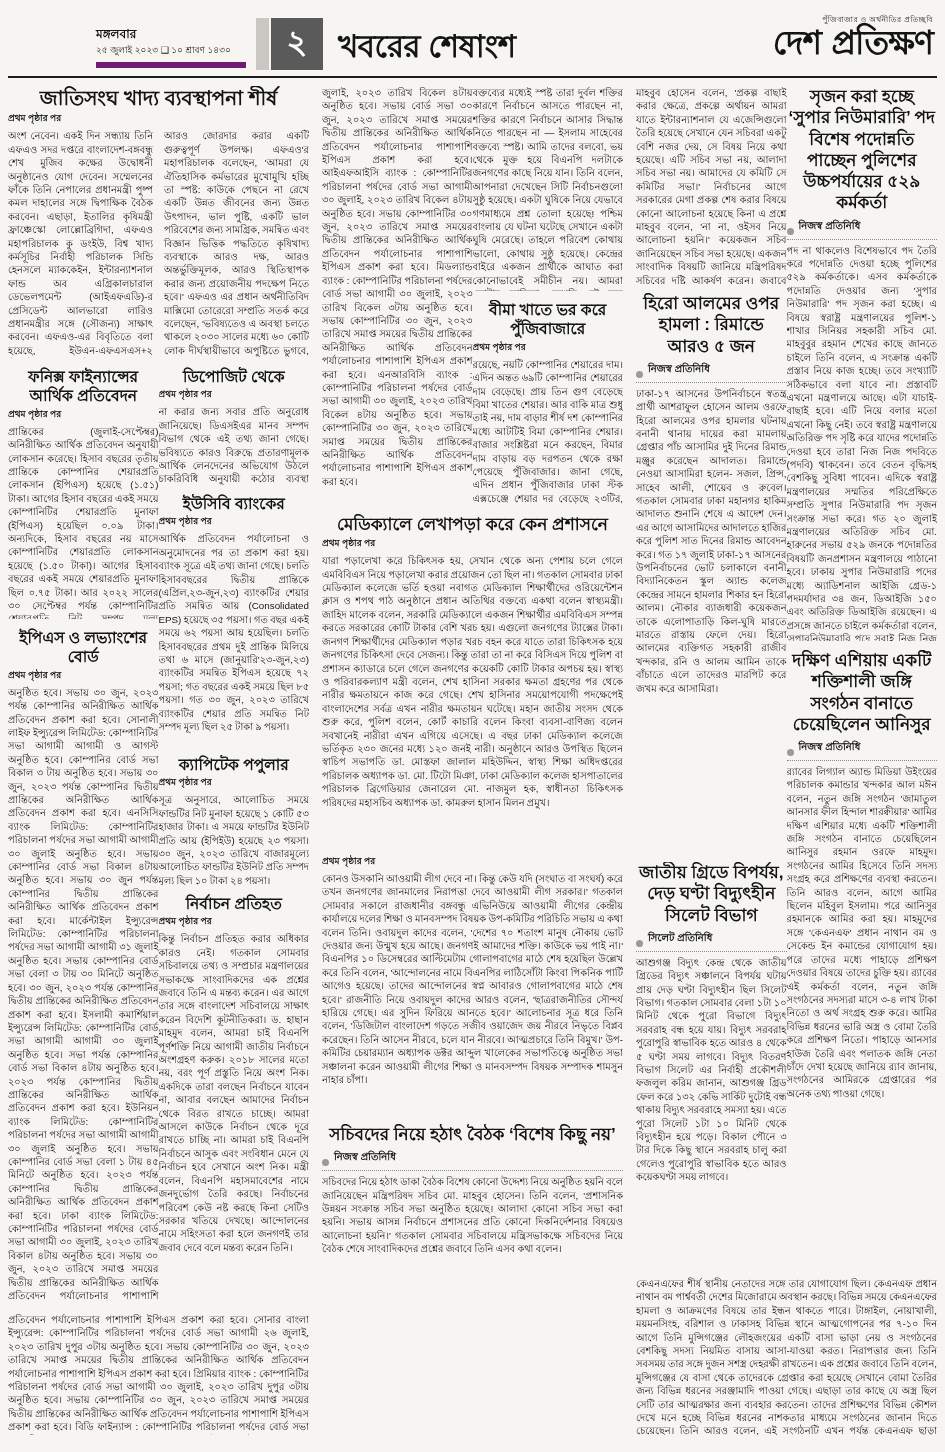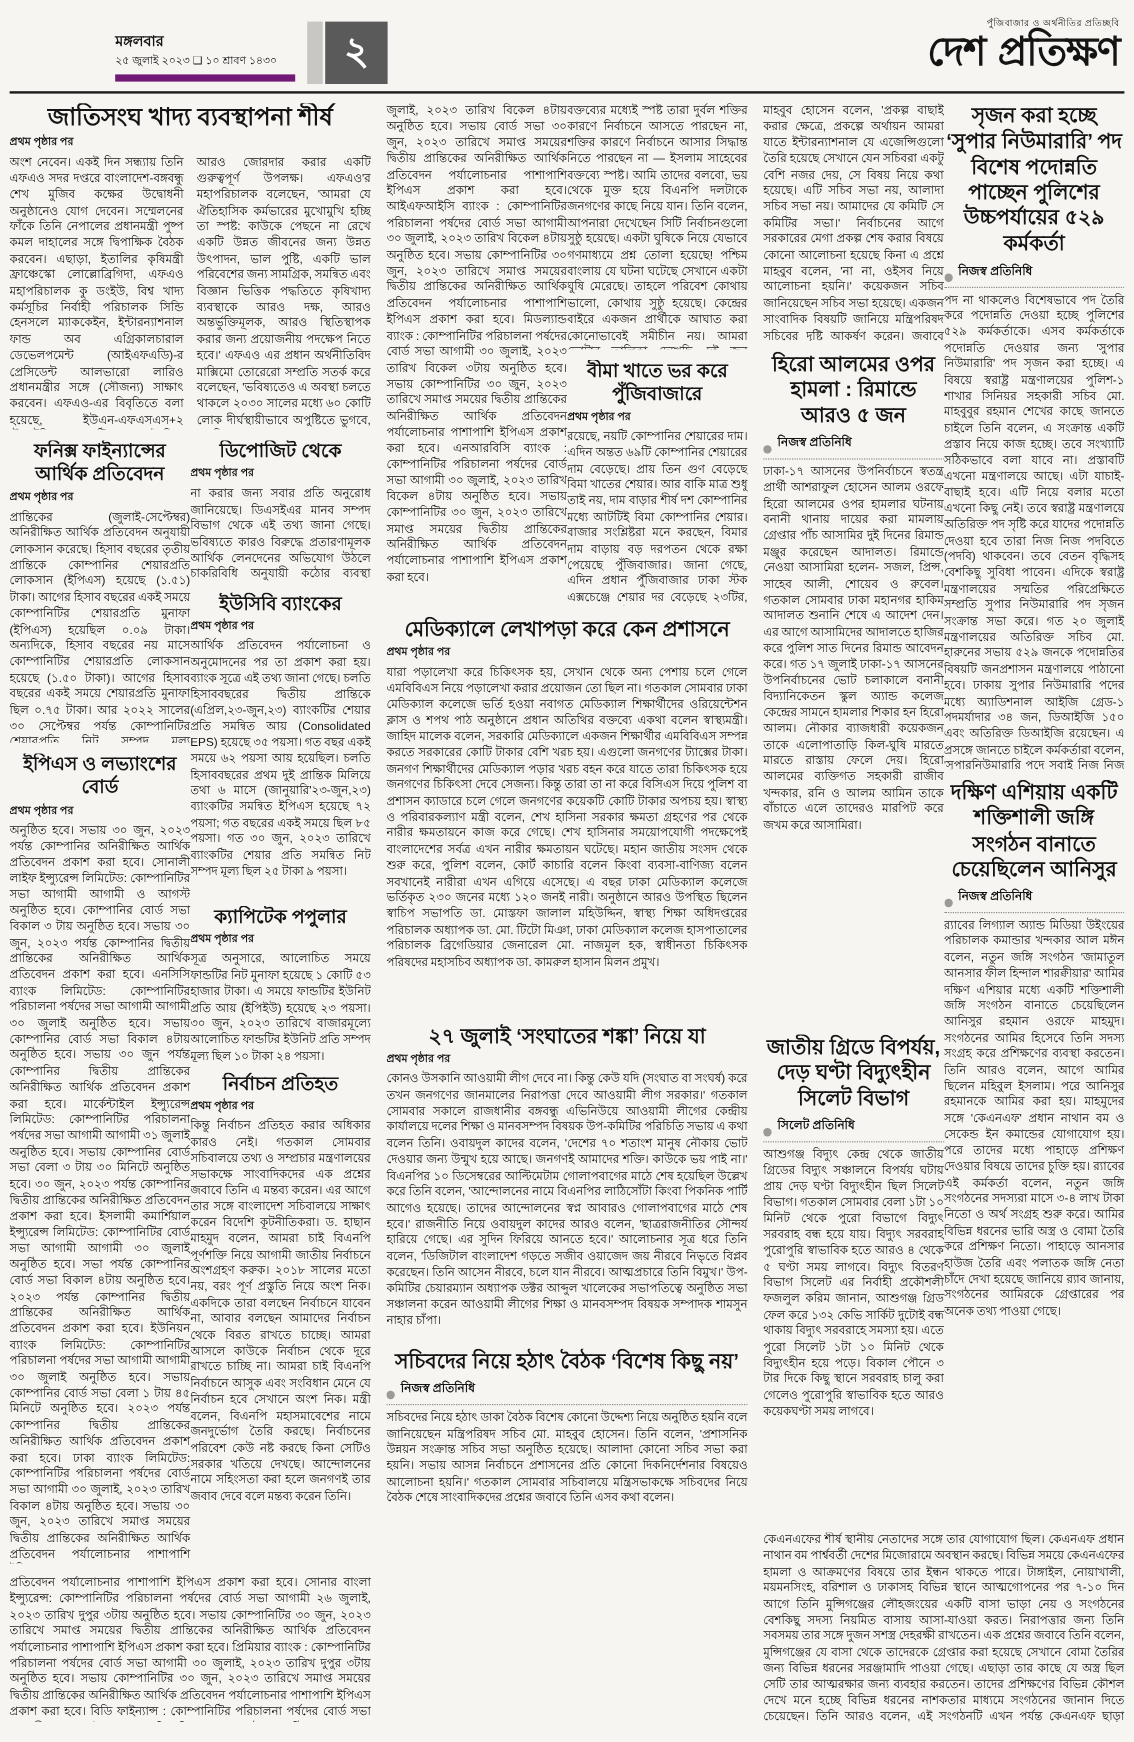--- a/index.html
+++ b/index.html
@@ -45,20 +45,21 @@
 
   <div class="masthead">
     <div class="date-block">
       <div class="weekday">মঙ্গলবার</div>
       <div class="dateline">২৫ জুলাই ২০২৩ ❑ ১০ শ্রাবণ ১৪৩০</div>
     </div>
     <div class="pagenum-wrap">
       <div class="pagenum-strip"></div>
       <div class="pagenum-box">২</div>
     </div>
+    <div class="section-title">খবরের শেষাংশ</div>
     <div class="brand">
       <div class="brand-tagline">পুঁজিবাজার ও অর্থনীতির প্রতিচ্ছবি</div>
       <div class="brand-name">দেশ প্রতিক্ষণ</div>
     </div>
   </div>
 
   <div class="sheet">
 
     <div class="band">
       <div class="block" style="height:272px;">
@@ -128,21 +129,20 @@
         </div>
       </div>
 
       <div class="block" style="height:330px;">
         <div class="h-lg">মেডিক্যালে লেখাপড়া করে কেন প্রশাসনে</div>
         <div class="cont">প্রথম পৃষ্ঠার পর</div>
         <p class="bt">যারা পড়ালেখা করে চিকিৎসক হয়, সেখান থেকে অন্য পেশায় চলে গেলে এমবিবিএস নিয়ে পড়ালেখা করার প্রয়োজন তো ছিল না। গতকাল সোমবার ঢাকা মেডিক্যাল কলেজে ভর্তি হওয়া নবাগত মেডিক্যাল শিক্ষার্থীদের ওরিয়েন্টেশন ক্লাস ও শপথ পাঠ অনুষ্ঠানে প্রধান অতিথির বক্তব্যে একথা বলেন স্বাস্থ্যমন্ত্রী। জাহিদ মালেক বলেন, সরকারি মেডিক্যালে একজন শিক্ষার্থীর এমবিবিএস সম্পন্ন করতে সরকারের কোটি টাকার বেশি খরচ হয়। এগুলো জনগণের ট্যাক্সের টাকা। জনগণ শিক্ষার্থীদের মেডিক্যাল পড়ার খরচ বহন করে যাতে তারা চিকিৎসক হয়ে জনগণের চিকিৎসা দেবে সেজন্য। কিন্তু তারা তা না করে বিসিএস দিয়ে পুলিশ বা প্রশাসন ক্যাডারে চলে গেলে জনগণের কয়েকটি কোটি টাকার অপচয় হয়। স্বাস্থ্য ও পরিবারকল্যাণ মন্ত্রী বলেন, শেখ হাসিনা সরকার ক্ষমতা গ্রহণের পর থেকে নারীর ক্ষমতায়নে কাজ করে গেছে। শেখ হাসিনার সময়োপযোগী পদক্ষেপেই বাংলাদেশের সর্বত্র এখন নারীর ক্ষমতায়ন ঘটেছে। মহান জাতীয় সংসদ থেকে শুরু করে, পুলিশ বলেন, কোর্ট কাচারি বলেন কিংবা ব্যবসা-বাণিজ্য বলেন সবখানেই নারীরা এখন এগিয়ে এসেছে। এ বছর ঢাকা মেডিক্যাল কলেজে ভর্তিকৃত ২৩০ জনের মধ্যে ১২০ জনই নারী। অনুষ্ঠানে আরও উপস্থিত ছিলেন স্বাচিপ সভাপতি ডা. মোস্তফা জালাল মহিউদ্দিন, স্বাস্থ্য শিক্ষা অধিদপ্তরের পরিচালক অধ্যাপক ডা. মো. টিটো মিঞা, ঢাকা মেডিক্যাল কলেজ হাসপাতালের পরিচালক ব্রিগেডিয়ার জেনারেল মো. নাজমুল হক, স্বাধীনতা চিকিৎসক পরিষদের মহাসচিব অধ্যাপক ডা. কামরুল হাসান মিলন প্রমুখ।</p>
       </div>
 
       <div class="block" style="height:262px;">
-        <div class="h-lg">২৭ জুলাই ‘সংঘাতের শঙ্কা’ নিয়ে যা</div>
         <div class="cont">প্রথম পৃষ্ঠার পর</div>
         <p class="bt">কোনও উসকানি আওয়ামী লীগ দেবে না। কিন্তু কেউ যদি (সংঘাত বা সংঘর্ষ) করে তখন জনগণের জানমালের নিরাপত্তা দেবে আওয়ামী লীগ সরকার।' গতকাল সোমবার সকালে রাজধানীর বঙ্গবন্ধু এভিনিউয়ে আওয়ামী লীগের কেন্দ্রীয় কার্যালয়ে দলের শিক্ষা ও মানবসম্পদ বিষয়ক উপ-কমিটির পরিচিতি সভায় এ কথা বলেন তিনি। ওবায়দুল কাদের বলেন, 'দেশের ৭০ শতাংশ মানুষ নৌকায় ভোট দেওয়ার জন্য উন্মুখ হয়ে আছে। জনগণই আমাদের শক্তি। কাউকে ভয় পাই না।' বিএনপির ১০ ডিসেম্বরের আল্টিমেটাম গোলাপবাগের মাঠে শেষ হয়েছিল উল্লেখ করে তিনি বলেন, 'আন্দোলনের নামে বিএনপির লাঠিসোঁটা কিংবা পিকনিক পার্টি আগেও হয়েছে। তাদের আন্দোলনের স্বপ্ন আবারও গোলাপবাগের মাঠে শেষ হবে।' রাজনীতি নিয়ে ওবায়দুল কাদের আরও বলেন, 'ছাত্ররাজনীতির সৌন্দর্য হারিয়ে গেছে। এর সুদিন ফিরিয়ে আনতে হবে।' আলোচনার সূত্র ধরে তিনি বলেন, 'ডিজিটাল বাংলাদেশ গড়তে সজীব ওয়াজেদ জয় নীরবে নিভৃতে বিপ্লব করেছেন। তিনি আসেন নীরবে, চলে যান নীরবে। আত্মপ্রচারে তিনি বিমুখ।' উপ-কমিটির চেয়ারম্যান অধ্যাপক ডক্টর আব্দুল খালেকের সভাপতিত্বে অনুষ্ঠিত সভা সঞ্চালনা করেন আওয়ামী লীগের শিক্ষা ও মানবসম্পদ বিষয়ক সম্পাদক শামসুন নাহার চাঁপা।</p>
       </div>
 
       <div class="block" style="flex:1;">
         <div class="h-lg">সচিবদের নিয়ে হঠাৎ বৈঠক ‘বিশেষ কিছু নয়’</div>
         <div class="byline">
           <span class="dot"></span>
           <span>নিজস্ব প্রতিনিধি</span>
         </div>

